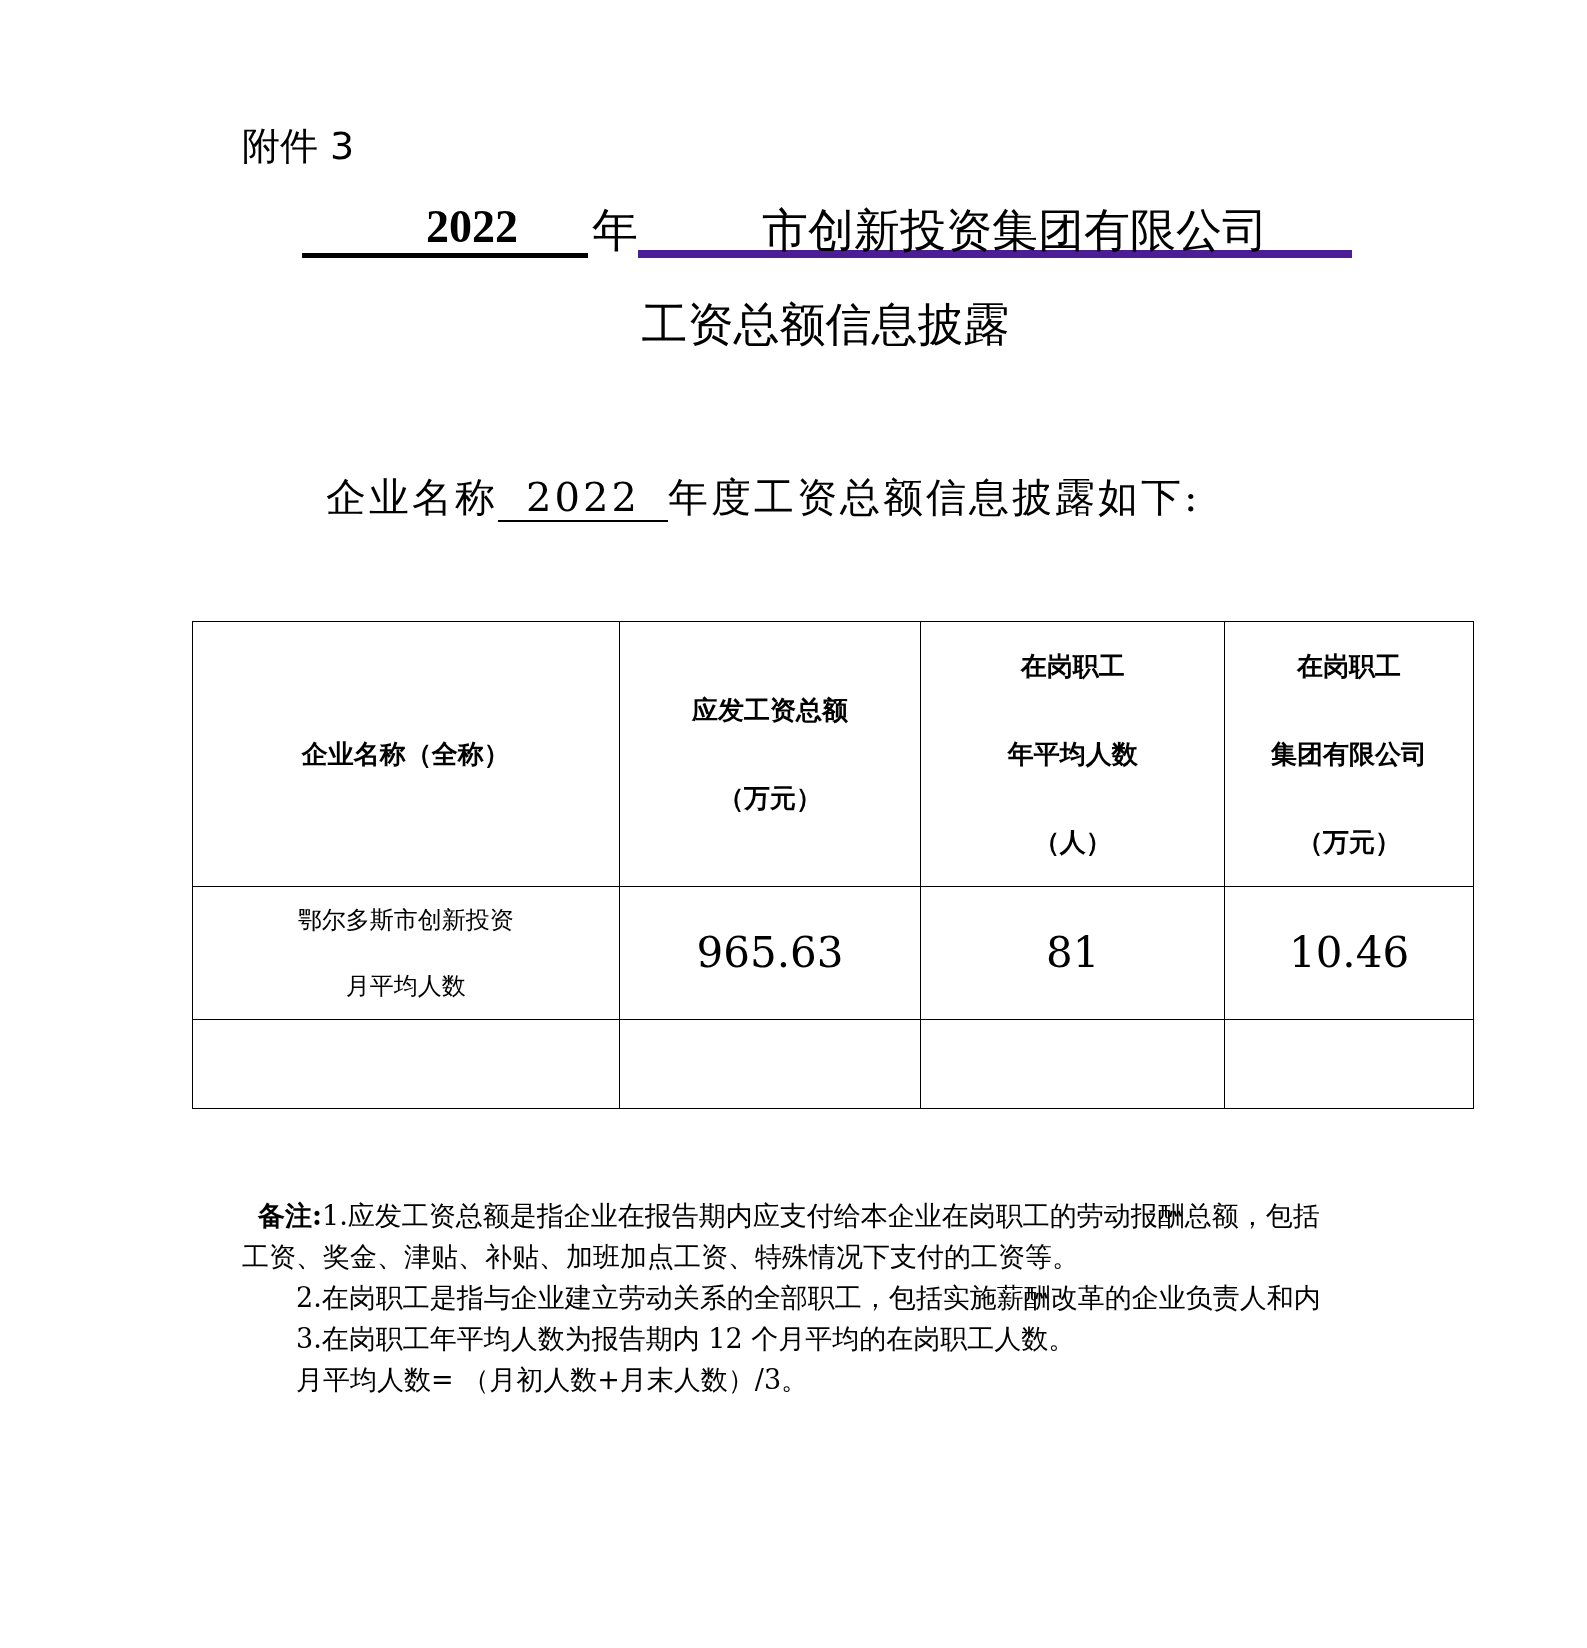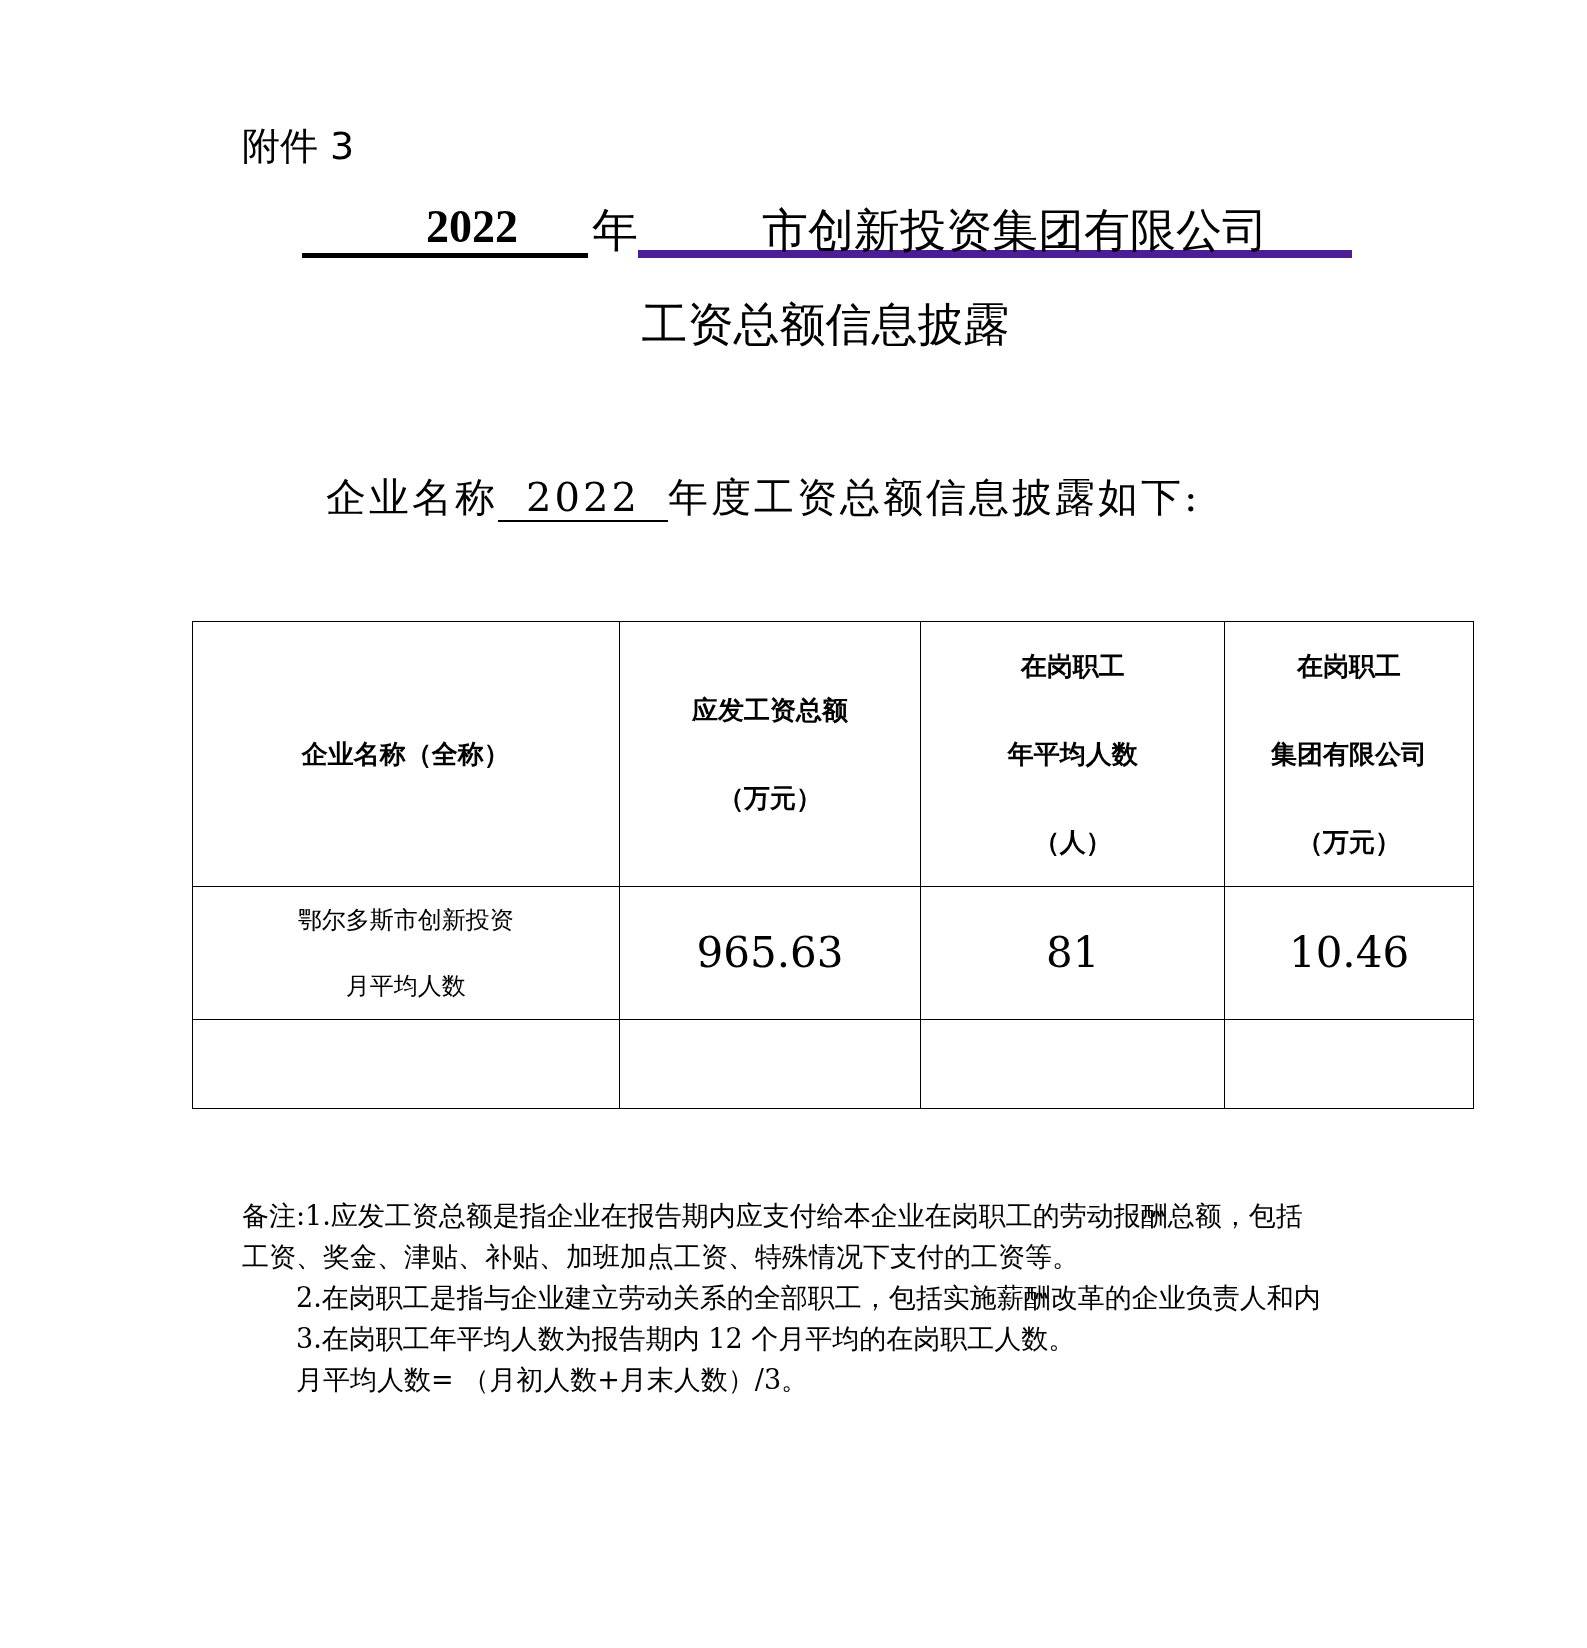--- a/index.html
+++ b/index.html
@@ -50,21 +50,21 @@
     .hdr-row td { height: 264px; }
     .data-row td { height: 132px; font-size: 24px; line-height: 66px; }
     .data-row td.num { font-size: 42px; }
     .empty-row td { height: 88px; }
     .notes {
       position: absolute; left: 242px; top: 1195px; width: 1110px;
       font-size: 27px; line-height: 41px;
     }
     .notes p { margin: 0; }
     .notes .indent { padding-left: 54px; }
-    .notes b { font-weight: normal; }
+    .notes b { font-weight: bold; margin-left: 16px; }
   </style>
 </head>
 <body>
 
 <div class="attach">附件 3</div>
 
 <div class="title-line">
   <span class="u1">2022</span>
   <span class="nian">年</span>
   <span class="u2">市创新投资集团有限公司</span>

